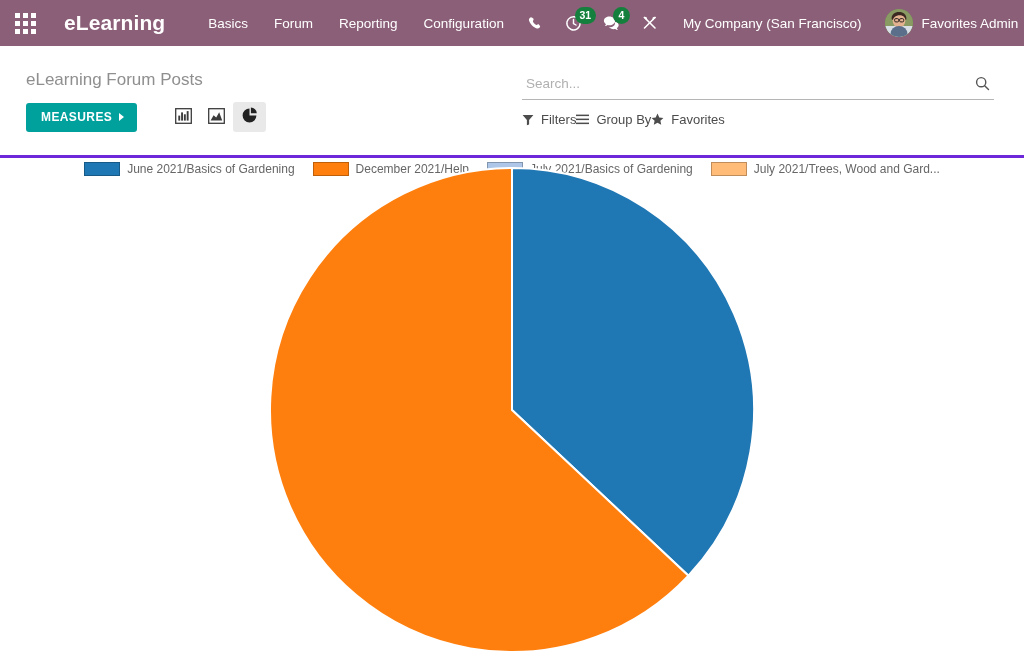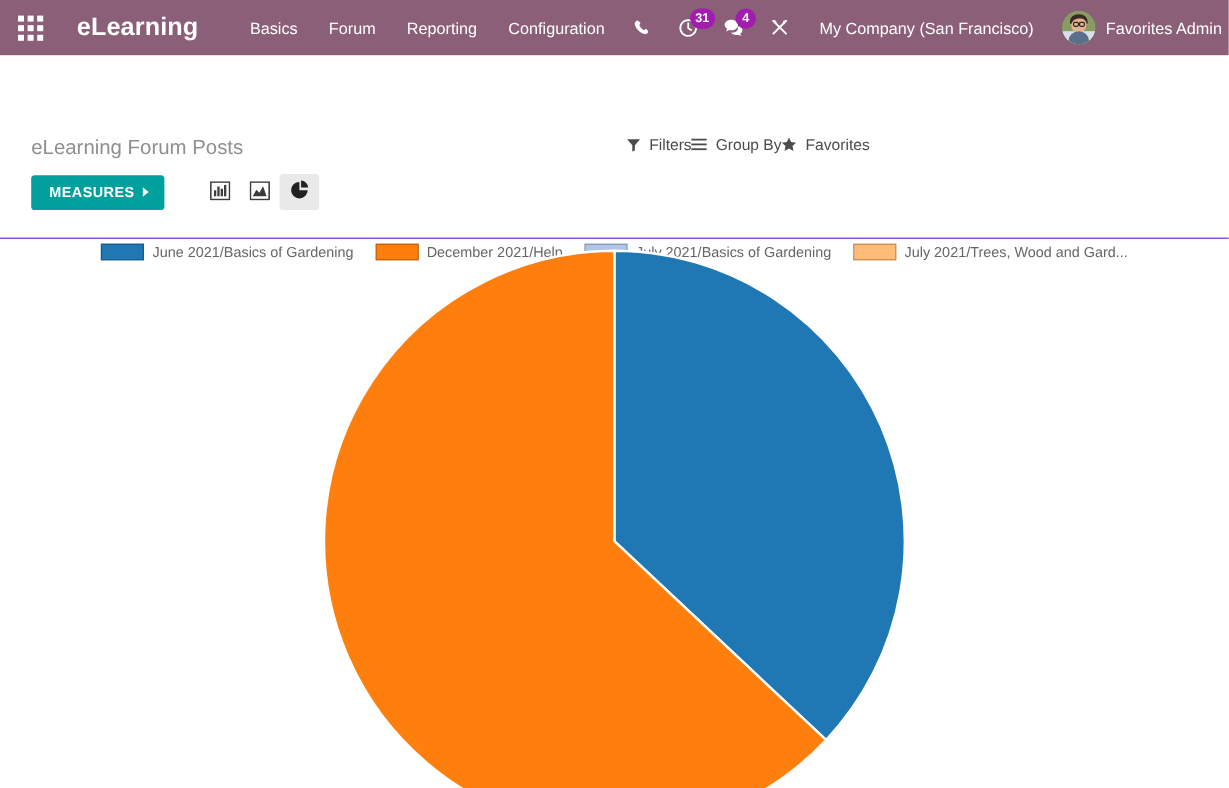--- a/index.html
+++ b/index.html
@@ -77,21 +77,21 @@
     position: relative;
     width: 38px; height: 34px;
     display: flex; align-items: center; justify-content: center;
     cursor: pointer;
     color: #ffffff;
   }
   .nav-icon svg { display: block; }
   .badge {
     position: absolute;
     top: 1px; left: 20px;
-    background: #a21caf;
+    background: #15803d;
     color: #ffffff;
     font-size: 10.5px;
     font-weight: bold;
     line-height: 1;
     padding: 3px 4.5px 3px 4.5px;
     border-radius: 9px;
     min-width: 17px;
     text-align: center;
   }
   .company-name {
@@ -119,25 +119,24 @@
   .avatar svg { display: block; }
   .user-name {
     font-size: 13.5px;
     color: #ffffff;
     white-space: nowrap;
   }
 
   
   .control-panel {
     background: #ffffff;
-    border-bottom: 1px solid #6d28d9;
+    border-bottom: 3px solid #6d28d9;
     padding: 12px;
     position: relative;
     z-index: 10;
-    margin-top: 43px;
   }
   .cp-row {
     display: flex;
     align-items: flex-start;
   }
   .cp-left {
     width: 500px;
     flex: 0 0 500px;
     padding: 12px 0 0 14px;
   }
@@ -418,20 +417,29 @@
                 <path d="M9.9 0.4v5.9h5.9A6.2 6.2 0 0 0 9.9 0.4z" fill="#222222"></path>
               </svg>
             </span>
           </button>
 
         </div>
       </div>
     </div>
 
     <div class="cp-right">
+      <div class="searchbar">
+        <input class="search-input" type="text" placeholder="Search..." style="">
+        <span class="search-icon-btn">
+          <svg width="15" height="15" viewBox="0 0 16 16" fill="none" stroke="#555555" stroke-width="1.5">
+            <circle cx="6.6" cy="6.6" r="4.9"></circle>
+            <path d="M10.3 10.3 L14.4 14.4" stroke-linecap="round"></path>
+          </svg>
+        </span>
+      </div>
 
       <div class="cp-filters">
 
         <div class="filter-btn">
           <span>
             <svg width="12" height="12" viewBox="0 0 12 12" fill="#4c4c4c">
               <path d="M0.6 1h10.8L7.1 6.1v4.3L4.9 11.3V6.1z"></path>
             </svg>
           </span>
           <span>Filters</span>

